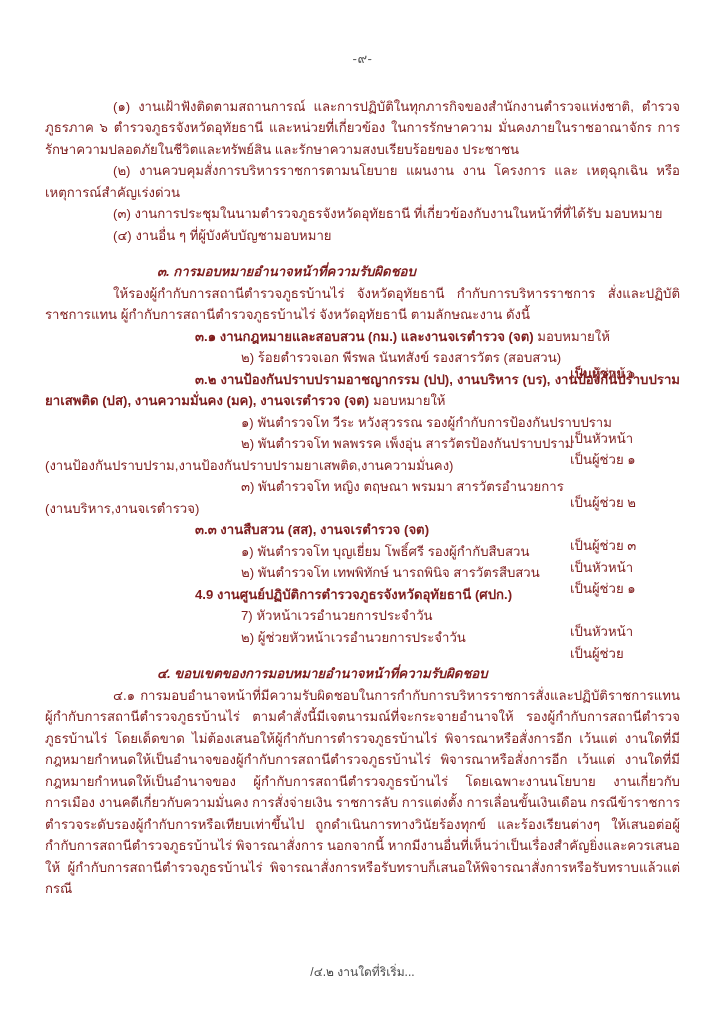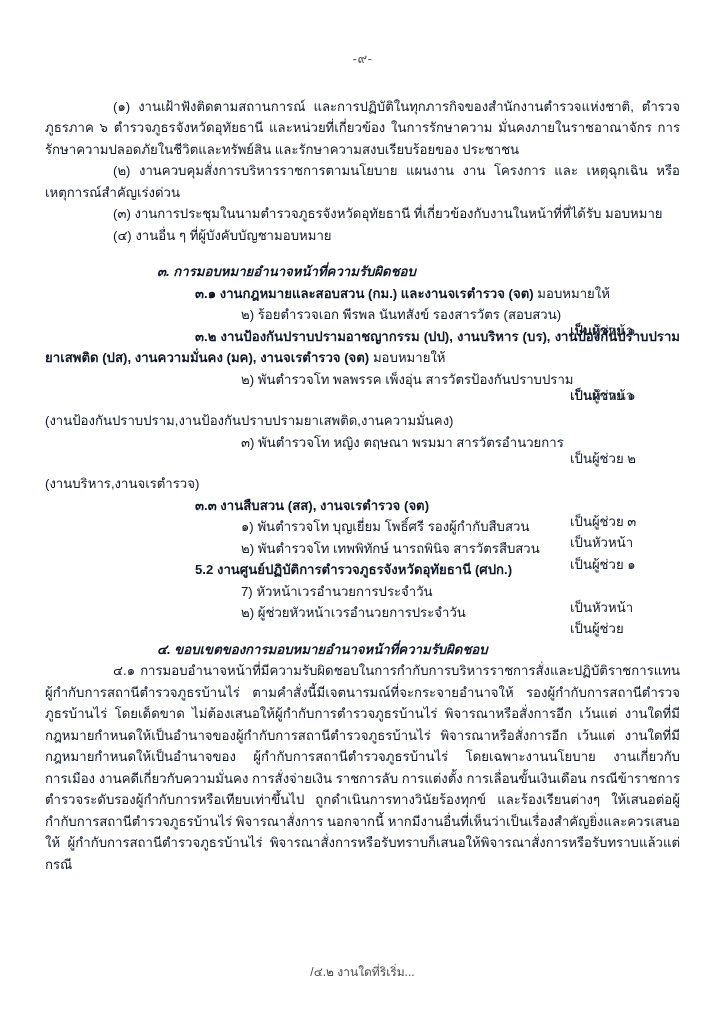--- a/index.html
+++ b/index.html
@@ -37,21 +37,21 @@
     text-align: center;
     font-size: 13.2px;
     color: #555;
     letter-spacing: 0.5px;
     margin-bottom: 26px;
   }
   .para {
     margin: 0;
     text-align: justify;
     text-justify: inter-word;
-    color: #0f172a;
+    color: #7f1d1d;
   }
   .indent-1 { text-indent: 68px; }
   .sec-head {
     text-indent: 112px;
     font-weight: bold;
     font-style: italic;
   }
   .sub-head {
     text-indent: 150px;
     font-weight: bold;
@@ -69,21 +69,20 @@
     display: inline-block;
   }
   .row .role {
     position: absolute;
     left: 525px;
     top: 16px;
     white-space: nowrap;
   }
   .note {
     text-indent: 0;
-    margin-top: 20px;
   }
   .gap-md { height: 15px; }
   .footer {
     position: absolute;
     left: 45px;
     top: 962px;
     width: 635px;
     text-align: center;
     color: #4a4a4a;
     font-size: 12px;
@@ -102,38 +101,39 @@
       <div class="pagenum">-๙-</div>
 
       <p class="para indent-1 flow">(๑) งานเฝ้าฟังติดตามสถานการณ์ และการปฏิบัติในทุกภารกิจของสำนักงานตำรวจแห่งชาติ, ตำรวจภูธรภาค ๖ ตำรวจภูธรจังหวัดอุทัยธานี และหน่วยที่เกี่ยวข้อง ในการรักษาความ มั่นคงภายในราชอาณาจักร การรักษาความปลอดภัยในชีวิตและทรัพย์สิน และรักษาความสงบเรียบร้อยของ ประชาชน</p>
       <p class="para indent-1 flow">(๒) งานควบคุมสั่งการบริหารราชการตามนโยบาย แผนงาน งาน โครงการ และ เหตุฉุกเฉิน หรือเหตุการณ์สำคัญเร่งด่วน</p>
       <p class="para indent-1 flow">(๓) งานการประชุมในนามตำรวจภูธรจังหวัดอุทัยธานี ที่เกี่ยวข้องกับงานในหน้าที่ที่ได้รับ มอบหมาย</p>
       <p class="para indent-1 flow">(๔) งานอื่น ๆ ที่ผู้บังคับบัญชามอบหมาย</p>
 
       <div class="gap-md"></div>
 
       <p class="para sec-head">๓. การมอบหมายอำนาจหน้าที่ความรับผิดชอบ</p>
+      <p class="para indent-1 flow">ให้รองผู้กำกับการสถานีตำรวจภูธรบ้านไร่ จังหวัดอุทัยธานี กำกับการบริหารราชการ สั่งและปฏิบัติราชการแทน ผู้กำกับการสถานีตำรวจภูธรบ้านไร่ จังหวัดอุทัยธานี ตามลักษณะงาน ดังนี้</p>
 
       <p class="para sub-head"><span>๓.๑  งานกฎหมายและสอบสวน (กม.) และงานจเรตำรวจ (จต)</span> <span class="light">มอบหมายให้</span></p>
       <p class="para row"><span class="role">เป็นหัวหน้า</span></p>
       <p class="para row"><span class="who">๒) ร้อยตำรวจเอก พีรพล นันทสังข์     รองสารวัตร (สอบสวน)</span><span class="role">เป็นผู้ช่วย ๑</span></p>
 
       <p class="para sub-head flow"><span>๓.๒ งานป้องกันปราบปรามอาชญากรรม (ปป), งานบริหาร (บร), งานป้องกันปราบปรามยาเสพติด (ปส), งานความมั่นคง (มค), งานจเรตำรวจ (จต)</span> <span class="light">มอบหมายให้</span></p>
-      <p class="para row"><span class="role">เป็นหัวหน้า</span></p>
+      <p class="para row"><span class="who">๑) พันตำรวจโท วีระ  หวังสุวรรณ   รองผู้กำกับการป้องกันปราบปราม</span><span class="role">เป็นหัวหน้า</span></p>
       <p class="para row"><span class="who">๒) พันตำรวจโท พลพรรค  เพ็งอุ่น     สารวัตรป้องกันปราบปราม</span><span class="role">เป็นผู้ช่วย ๑</span></p>
       <p class="para note">(งานป้องกันปราบปราม,งานป้องกันปราบปรามยาเสพติด,งานความมั่นคง)</p>
       <p class="para row"><span class="who">๓) พันตำรวจโท หญิง ตฤษณา  พรมมา  สารวัตรอำนวยการ</span><span class="role">เป็นผู้ช่วย ๒</span></p>
       <p class="para note">(งานบริหาร,งานจเรตำรวจ)</p>
       <p class="para row"><span class="role">เป็นผู้ช่วย ๓</span></p>
 
       <p class="para sub-head"><span>๓.๓ งานสืบสวน (สส), งานจเรตำรวจ (จต)</span></p>
       <p class="para row"><span class="who">๑) พันตำรวจโท บุญเยี่ยม  โพธิ์ศรี     รองผู้กำกับสืบสวน</span><span class="role">เป็นหัวหน้า</span></p>
       <p class="para row"><span class="who">๒) พันตำรวจโท เทพพิทักษ์  นารถพินิจ   สารวัตรสืบสวน</span><span class="role">เป็นผู้ช่วย ๑</span></p>
 
-      <p class="para sub-head"><span>5.2 งานศูนย์ปฏิบัติการตำรวจภูธรจังหวัดอุทัยธานี (ศปก.)</span></p>
+      <p class="para sub-head"><span>4.9 งานศูนย์ปฏิบัติการตำรวจภูธรจังหวัดอุทัยธานี (ศปก.)</span></p>
       <p class="para row"><span class="who">7) หัวหน้าเวรอำนวยการประจำวัน</span><span class="role">เป็นหัวหน้า</span></p>
       <p class="para row"><span class="who">๒) ผู้ช่วยหัวหน้าเวรอำนวยการประจำวัน</span><span class="role">เป็นผู้ช่วย</span></p>
 
       <div class="gap-md"></div>
 
       <p class="para sec-head">๔. ขอบเขตของการมอบหมายอำนาจหน้าที่ความรับผิดชอบ</p>
       <p class="para indent-1 flow">๔.๑ การมอบอำนาจหน้าที่มีความรับผิดชอบในการกำกับการบริหารราชการสั่งและปฏิบัติราชการแทนผู้กำกับการสถานีตำรวจภูธรบ้านไร่ ตามคำสั่งนี้มีเจตนารมณ์ที่จะกระจายอำนาจให้ รองผู้กำกับการสถานีตำรวจภูธรบ้านไร่ โดยเด็ดขาด  ไม่ต้องเสนอให้ผู้กำกับการตำรวจภูธรบ้านไร่ พิจารณาหรือสั่งการอีก เว้นแต่ งานใดที่มีกฎหมายกำหนดให้เป็นอำนาจของผู้กำกับการสถานีตำรวจภูธรบ้านไร่ พิจารณาหรือสั่งการอีก เว้นแต่ งานใดที่มีกฎหมายกำหนดให้เป็นอำนาจของ ผู้กำกับการสถานีตำรวจภูธรบ้านไร่ โดยเฉพาะงานนโยบาย งานเกี่ยวกับการเมือง งานคดีเกี่ยวกับความมั่นคง การสั่งจ่ายเงิน ราชการลับ การแต่งตั้ง การเลื่อนขั้นเงินเดือน  กรณีข้าราชการตำรวจระดับรองผู้กำกับการหรือเทียบเท่าขึ้นไป ถูกดำเนินการทางวินัยร้องทุกข์ และร้องเรียนต่างๆ ให้เสนอต่อผู้กำกับการสถานีตำรวจภูธรบ้านไร่  พิจารณาสั่งการ นอกจากนี้ หากมีงานอื่นที่เห็นว่าเป็นเรื่องสำคัญยิ่งและควรเสนอให้ ผู้กำกับการสถานีตำรวจภูธรบ้านไร่ พิจารณาสั่งการหรือรับทราบก็เสนอให้พิจารณาสั่งการหรือรับทราบแล้วแต่กรณี</p>
 
     </div>
 

